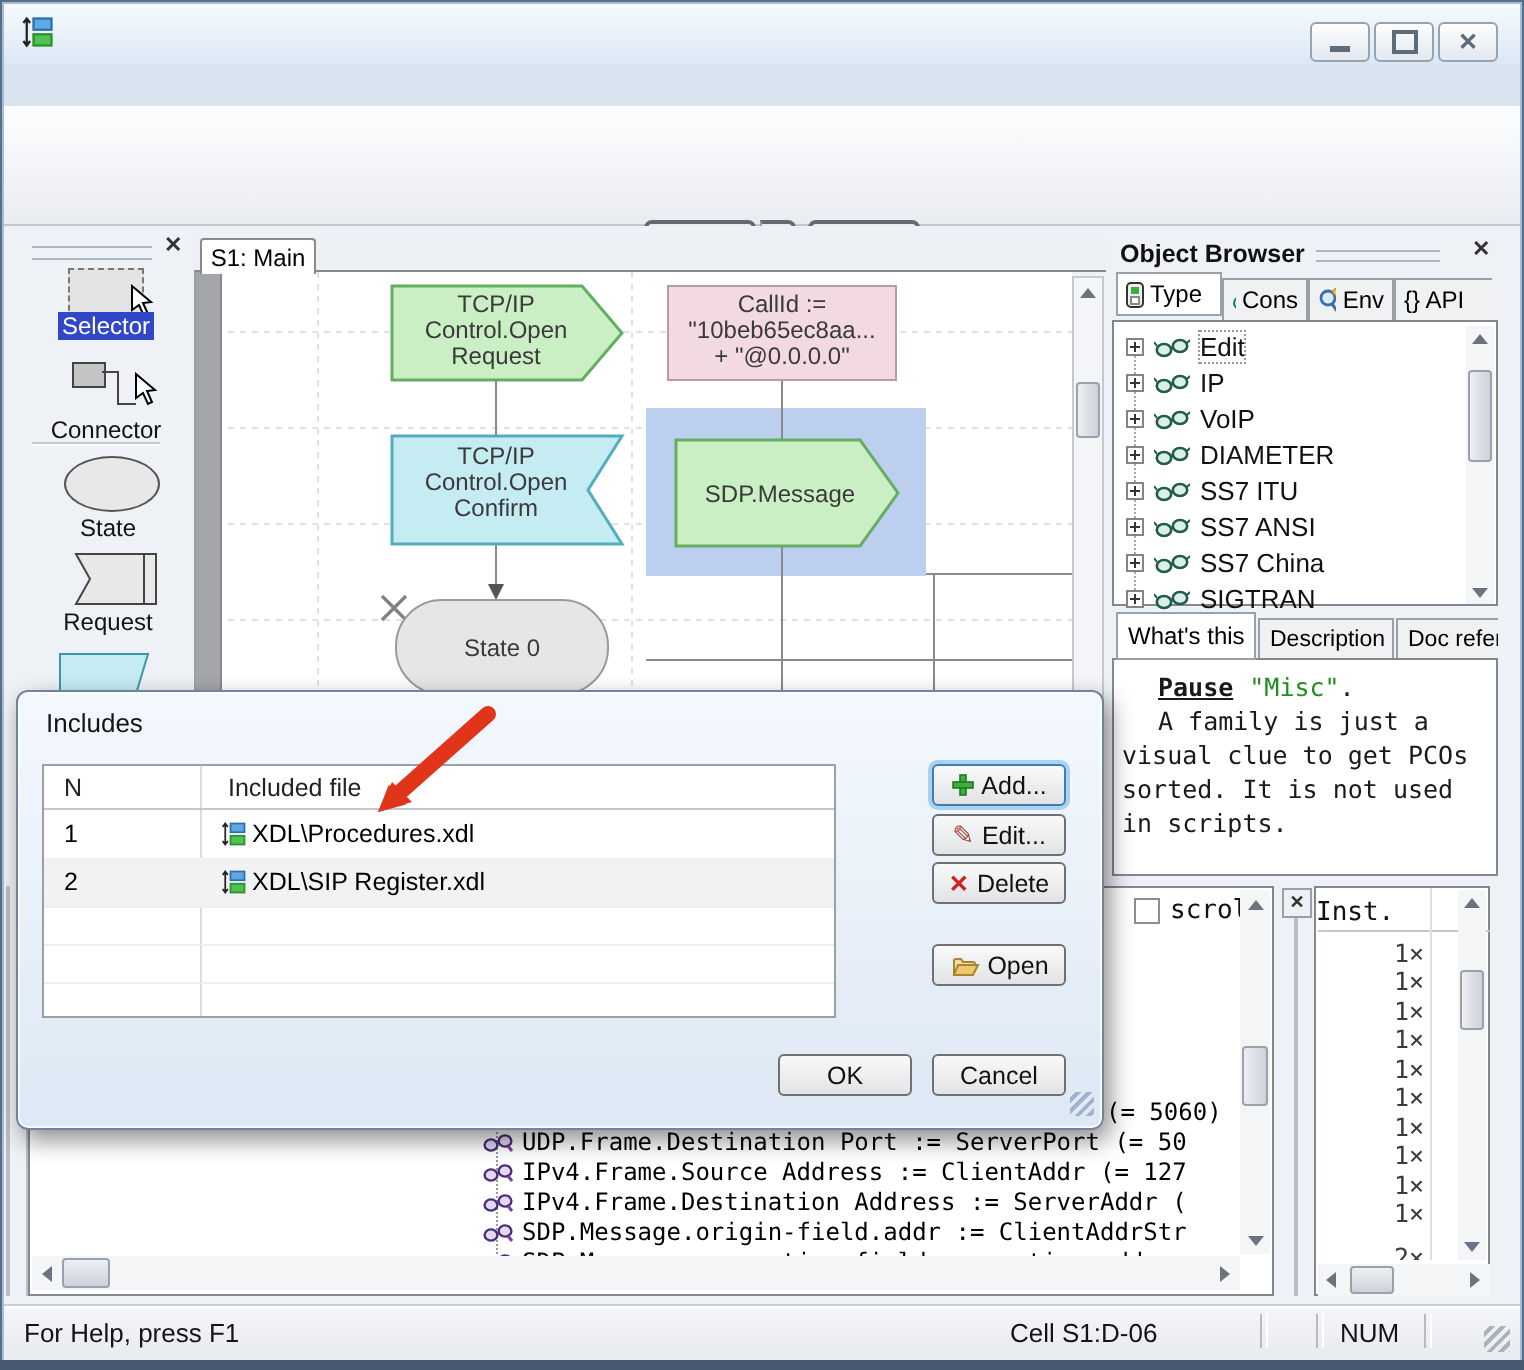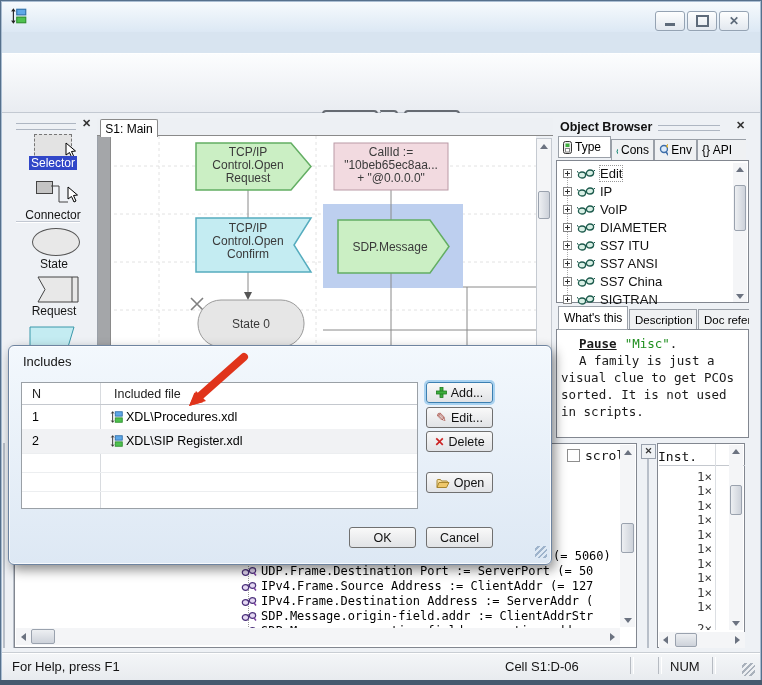--- a/index.html
+++ b/index.html
@@ -55,21 +55,21 @@
   
   .sline{position:absolute;display:flex;align-items:center;gap:4px;height:14px;}
   .sline .txt{font-size:12px;white-space:pre;color:#000;}
   .instval{position:absolute;width:46px;text-align:right;font-size:12.5px;color:#3A3A3A;}
   
   .dialog{left:8px;top:345px;width:542px;height:218px;border:1px solid #6E84A0;border-radius:6px;
           background:linear-gradient(#F3F8FD,#DDE8F4);box-shadow:3px 5px 12px rgba(0,0,0,.45),inset 0 0 0 1px rgba(255,255,255,.75);
           z-index:50;}
   .dbtn{position:absolute;width:67px;height:21px;border:1px solid #707070;border-radius:3px;
         background:linear-gradient(#F9F9F9,#E1E3E6);font-size:12.5px;color:#111;
-        display:flex;align-items:center;justify-content:center;gap:4px;box-sizing:border-box;}
+        display:flex;align-items:center;justify-content:center;gap:4px;box-sizing:border-box;margin-left:40px;}
   .dbtn.focus{border:1px solid #3C7FB1;box-shadow:0 0 0 2px #A9D2F0;}
   .groove{position:absolute;top:657px;height:17px;width:2px;border-left:1px solid #B6BBC2;border-right:1px solid #FFF;}
   .statusbar{left:2px;top:652px;width:758px;height:28px;background:linear-gradient(#F4F6F8,#E8EBEF);
              border-top:1px solid #C9CED4;box-shadow:inset 0 1px 0 #FFF;box-sizing:border-box;}
   .stxt{position:absolute;top:659px;font-size:13px;color:#141414;}
   .frame-bottom{left:0;top:680px;width:762px;height:5px;background:#46596E;}
   .chk{position:absolute;width:13px;height:13px;background:#FFF;border:1px solid #8E8E8E;box-sizing:border-box;}
   .xbtn{font-size:11px;font-weight:bold;color:#333;line-height:11px;}
 </style>
 </head>

